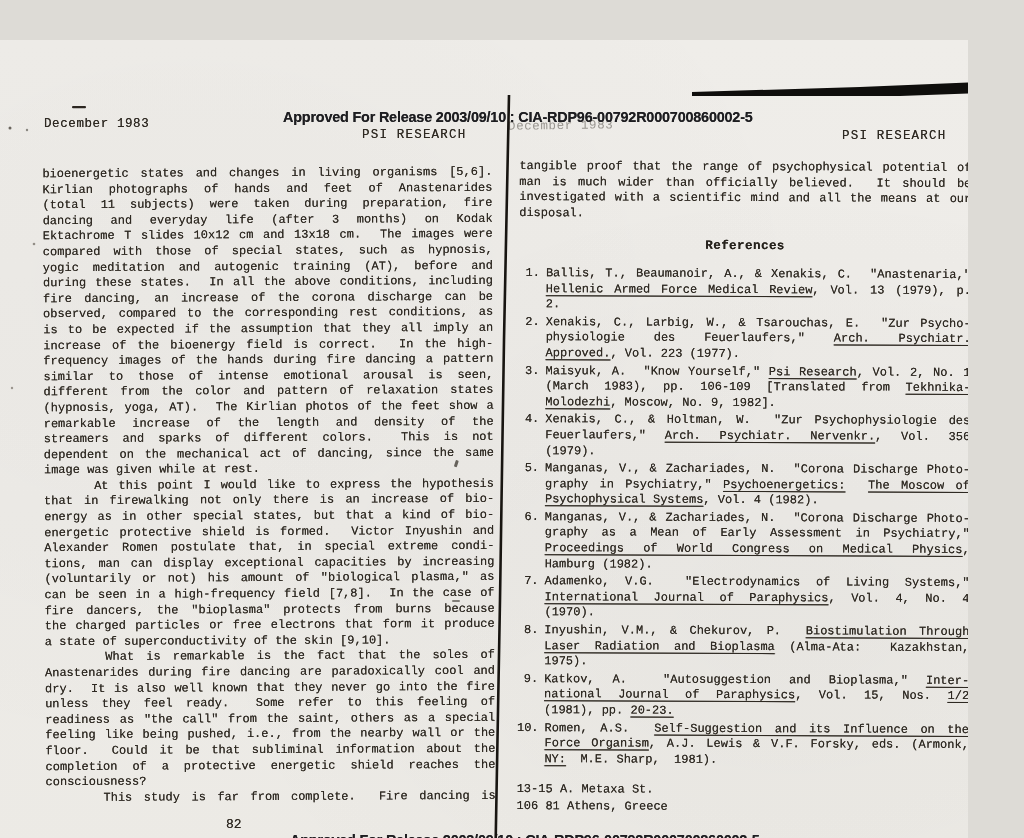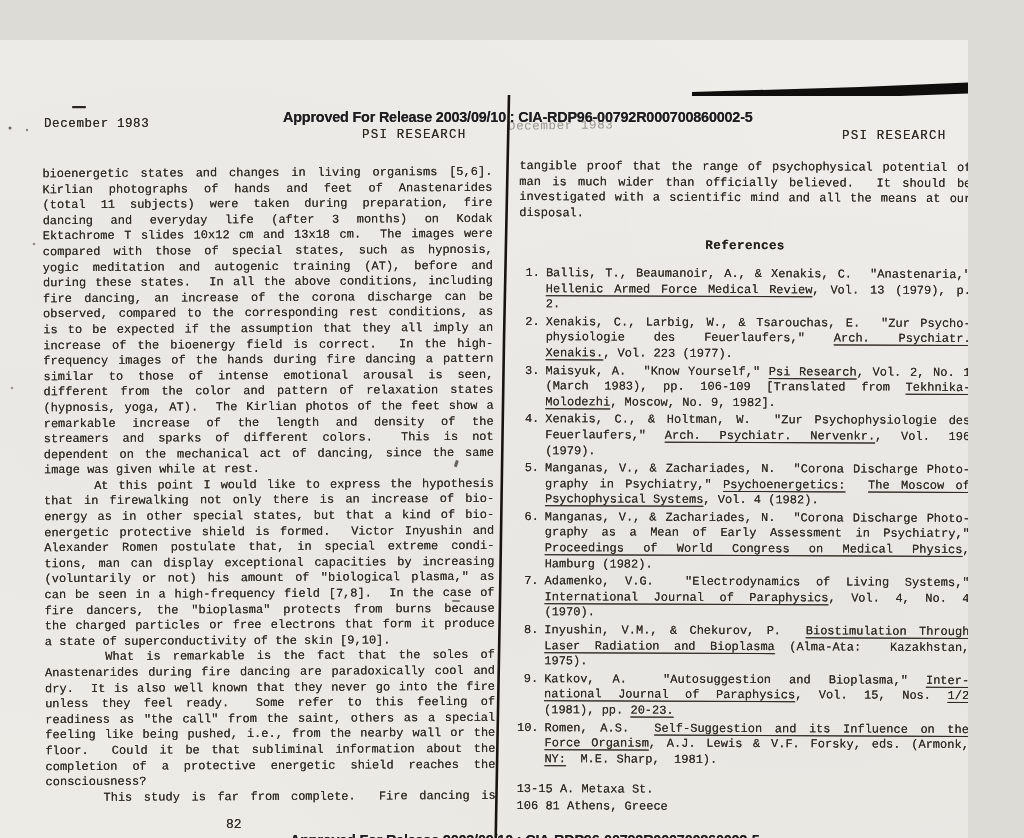--- a/index.html
+++ b/index.html
@@ -125,36 +125,36 @@
             <div class="line"><span>Ballis, T., Beaumanoir, A., &amp; Xenakis, C.  "Anastenaria,"</span></div>
             <div class="line"><span class="u">Hellenic Armed Force Medical Review</span><span>, Vol. 13 (1979), p.</span></div>
             <div class="line nj"><span>2.</span></div>
           </div>
         </div>
         <div class="ref">
           <span class="refnum">2.</span>
           <div class="refbody">
             <div class="line"><span>Xenakis, C., Larbig, W., &amp; Tsarouchas, E.  "Zur Psycho-</span></div>
             <div class="line"><span>physiologie des Feuerlaufers," </span><span class="u">Arch. Psychiatr.</span></div>
-            <div class="line nj"><span class="u">Xenakis.</span><span>, Vol. 223 (1977).</span></div>
+            <div class="line nj"><span class="u">Approved.</span><span>, Vol. 223 (1977).</span></div>
           </div>
         </div>
         <div class="ref">
           <span class="refnum">3.</span>
           <div class="refbody">
             <div class="line"><span>Maisyuk, A.  "Know Yourself," </span><span class="u">Psi Research</span><span>, Vol. 2, No. 1</span></div>
             <div class="line"><span>(March 1983), pp. 106-109 [Translated from </span><span class="u">Tekhnika-</span></div>
             <div class="line nj"><span class="u">Molodezhi</span><span>, Moscow, No. 9, 1982].</span></div>
           </div>
         </div>
         <div class="ref">
           <span class="refnum">4.</span>
           <div class="refbody">
             <div class="line"><span>Xenakis, C., &amp; Holtman, W.  "Zur Psychophysiologie des</span></div>
-            <div class="line"><span>Feuerlaufers," </span><span class="u">Arch. Psychiatr. Nervenkr.</span><span>, Vol. 196</span></div>
+            <div class="line"><span>Feuerlaufers," </span><span class="u">Arch. Psychiatr. Nervenkr.</span><span>, Vol. 356</span></div>
             <div class="line nj"><span>(1979).</span></div>
           </div>
         </div>
         <div class="ref">
           <span class="refnum">5.</span>
           <div class="refbody">
             <div class="line"><span>Manganas, V., &amp; Zachariades, N.  "Corona Discharge Photo-</span></div>
             <div class="line"><span>graphy in Psychiatry," </span><span class="u">Psychoenergetics:</span><span>  </span><span class="u">The Moscow of</span></div>
             <div class="line nj"><span class="u">Psychophysical Systems</span><span>, Vol. 4 (1982).</span></div>
           </div>

